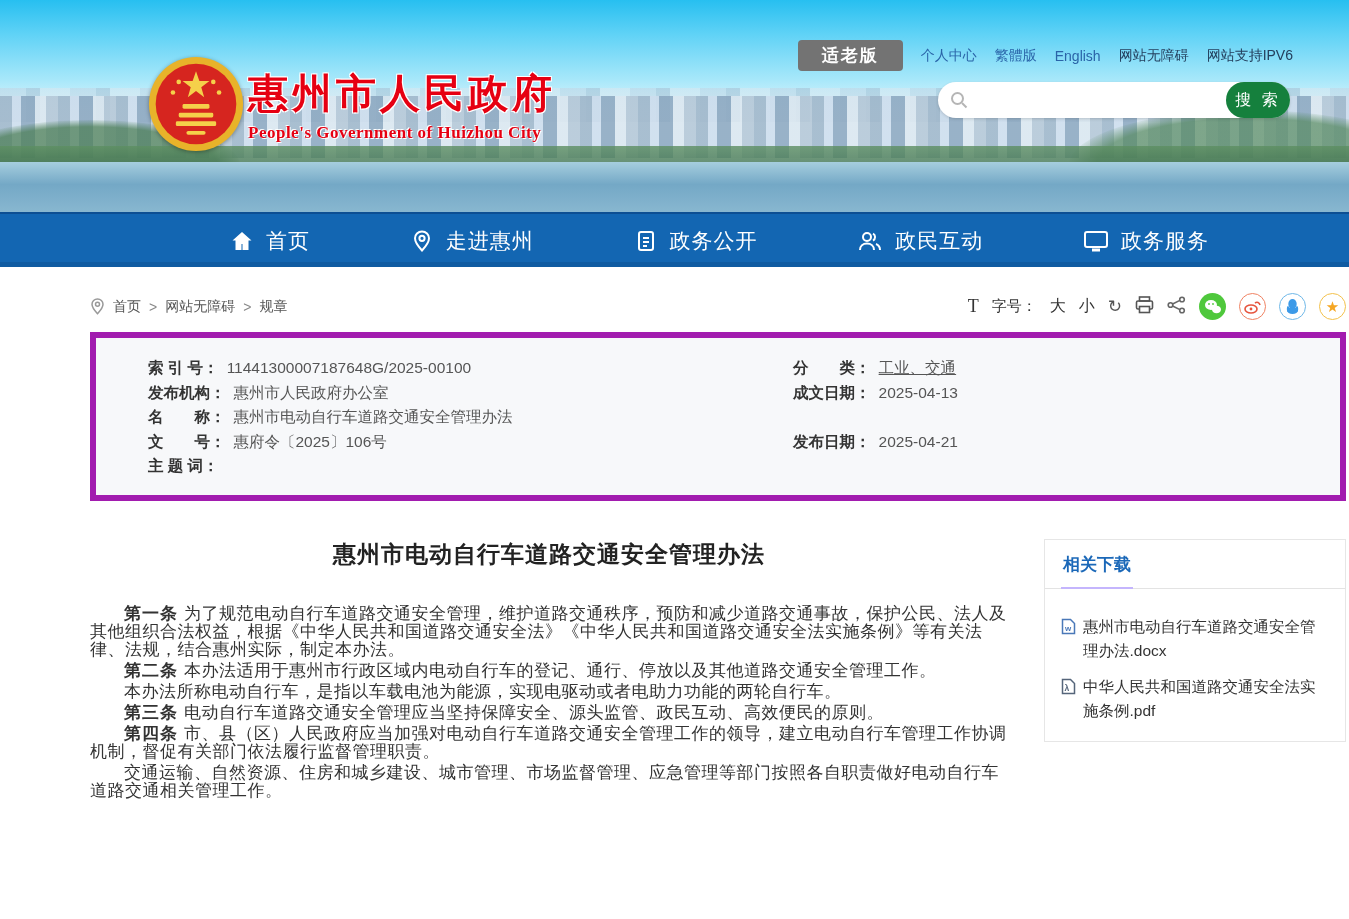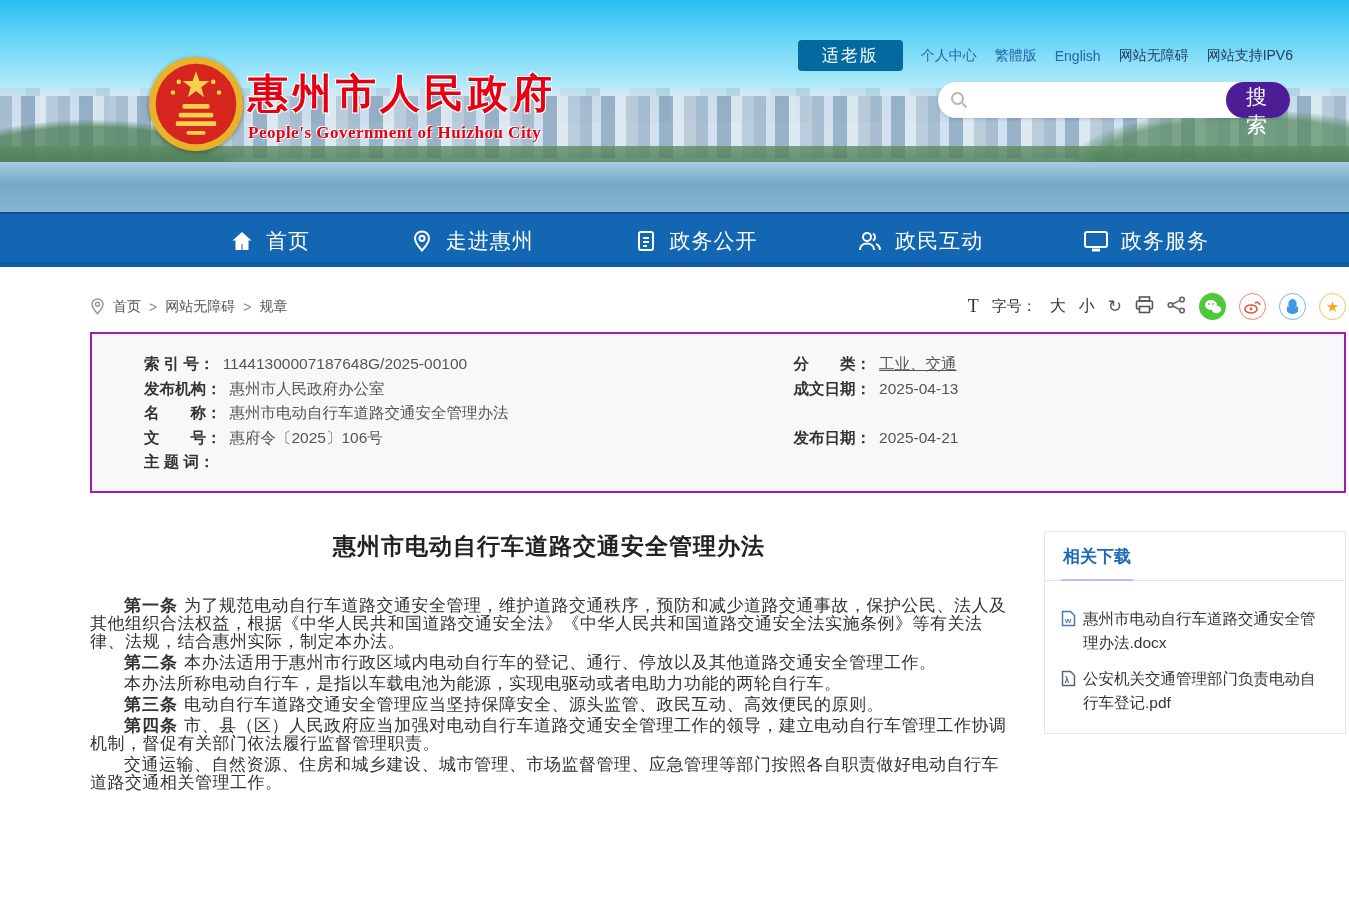--- a/index.html
+++ b/index.html
@@ -29,32 +29,32 @@
   .logo-emblem{width:96px;height:96px;flex:none;filter:drop-shadow(0 1px 2px rgba(0,0,0,.35));}
   .logo-text{margin-left:4px;}
   .logo-title{font-size:40px;font-weight:bold;color:#e60012;letter-spacing:4px;
     font-family:"Liberation Serif","DejaVu Serif",serif;
     text-shadow:1px 1px 0 #fff,-1px -1px 0 #fff,1px -1px 0 #fff,-1px 1px 0 #fff;}
   .logo-sub{font-size:17px;font-weight:bold;color:#e60012;margin-top:2px;letter-spacing:.5px;
     font-family:"Liberation Serif","DejaVu Serif",serif;
     text-shadow:1px 1px 0 #fff,-1px -1px 0 #fff;}
 
   .topbar{position:absolute;top:40px;right:56px;display:flex;align-items:center;gap:18px;}
-  .elder-btn{background:#0369a1;color:#fff;font-size:17px;font-weight:normal;
+  .elder-btn{background:#737373;color:#fff;font-size:17px;font-weight:bold;
     padding:4px 24px;border-radius:4px;letter-spacing:2px;}
   .top-link{font-size:14px;color:#2a64a8;}
   .top-link.dark{color:#24405e;}
 
   .searchbar{position:absolute;top:82px;right:59px;width:352px;height:36px;background:#fff;
     border-radius:18px;display:flex;align-items:center;box-shadow:0 1px 3px rgba(0,0,0,.15);}
   .mag{margin-left:12px;display:flex;}
   .search-input{flex:1;border:none;outline:none;background:transparent;height:30px;
     font-size:15px;padding:0 8px;}
-  .search-btn{flex:none;height:36px;width:64px;border:none;border-radius:18px;background:#4c1d95;
-    color:#fff;font-size:21px;letter-spacing:3px;cursor:pointer;}
+  .search-btn{flex:none;height:36px;width:64px;border:none;border-radius:18px;background:#15803d;
+    color:#fff;font-size:16px;letter-spacing:3px;cursor:pointer;}
 
   
   .mainnav{height:53px;background:#1366b2;border-top:2px solid #0d4f93;
     display:flex;align-items:center;justify-content:space-between;
     padding:0 140px 0 230px;box-shadow:inset 0 -5px 0 rgba(8,60,110,.25);}
   .nav-item{display:flex;align-items:center;gap:12px;color:#fff;font-size:21px;letter-spacing:1px;}
   .nav-item svg{display:block;}
 
   
   .container{margin-left:90px;width:1256px;}
@@ -67,21 +67,21 @@
   .tools .lbl{font-size:15px;color:#333;}
   .tools a{color:#333;font-size:16px;}
   .tools .refresh{font-size:17px;color:#555;}
   .soc{width:27px;height:27px;border-radius:50%;display:inline-flex;align-items:center;
     justify-content:center;box-sizing:border-box;}
   .soc.wechat{background:#4fc83c;}
   .soc.weibo{background:#fff;border:1.5px solid #f08262;}
   .soc.qq{background:#fff;border:1.5px solid #6fb8e8;}
   .soc.fav{background:#fff;border:1.5px solid #f3c14b;color:#f5a623;font-size:15px;}
 
-  .metabox{margin-top:12px;background:#f7f8fa;border:2px solid #a21caf;
+  .metabox{margin-top:12px;background:#f7f8fa;border:6px solid #a21caf;
     padding:18px 40px 16px 52px;display:flex;}
   .meta-col{display:flex;flex-direction:column;}
   .meta-col.left{width:56%;}
   .meta-col.right{width:44%;}
   .mrow{display:flex;line-height:24.5px;font-size:15.5px;min-height:24.5px;}
   .mlabel{font-weight:bold;color:#333;flex:none;white-space:pre;}
   .mvalue{color:#555;margin-left:8px;}
   .mvalue.link{text-decoration:underline;}
 
   .main{display:flex;margin-top:38px;}
@@ -332,19 +332,19 @@
           </span>
           <span class="dl-text">惠州市电动自行车道路交通安全管理办法.docx</span>
         </a>
         <a class="dl">
           <span class="fic">
             <svg width="15" height="17" viewBox="0 0 15 17">
                 <path d="M1.5 1.5h8l4 4v10h-12Z" fill="none" stroke="#55657a" stroke-width="1.5"></path>
                 <text x="3.5" y="13" font-size="8.5" fill="#55657a" font-family="sans-serif" font-weight="bold">λ</text>
               </svg>
           </span>
-          <span class="dl-text">公安机关交通管理部门负责电动自行车登记.pdf</span>
+          <span class="dl-text">中华人民共和国道路交通安全法实施条例.pdf</span>
         </a>
       </div>
     </aside>
   </div>
 
 </div>
 
 </body></html>

